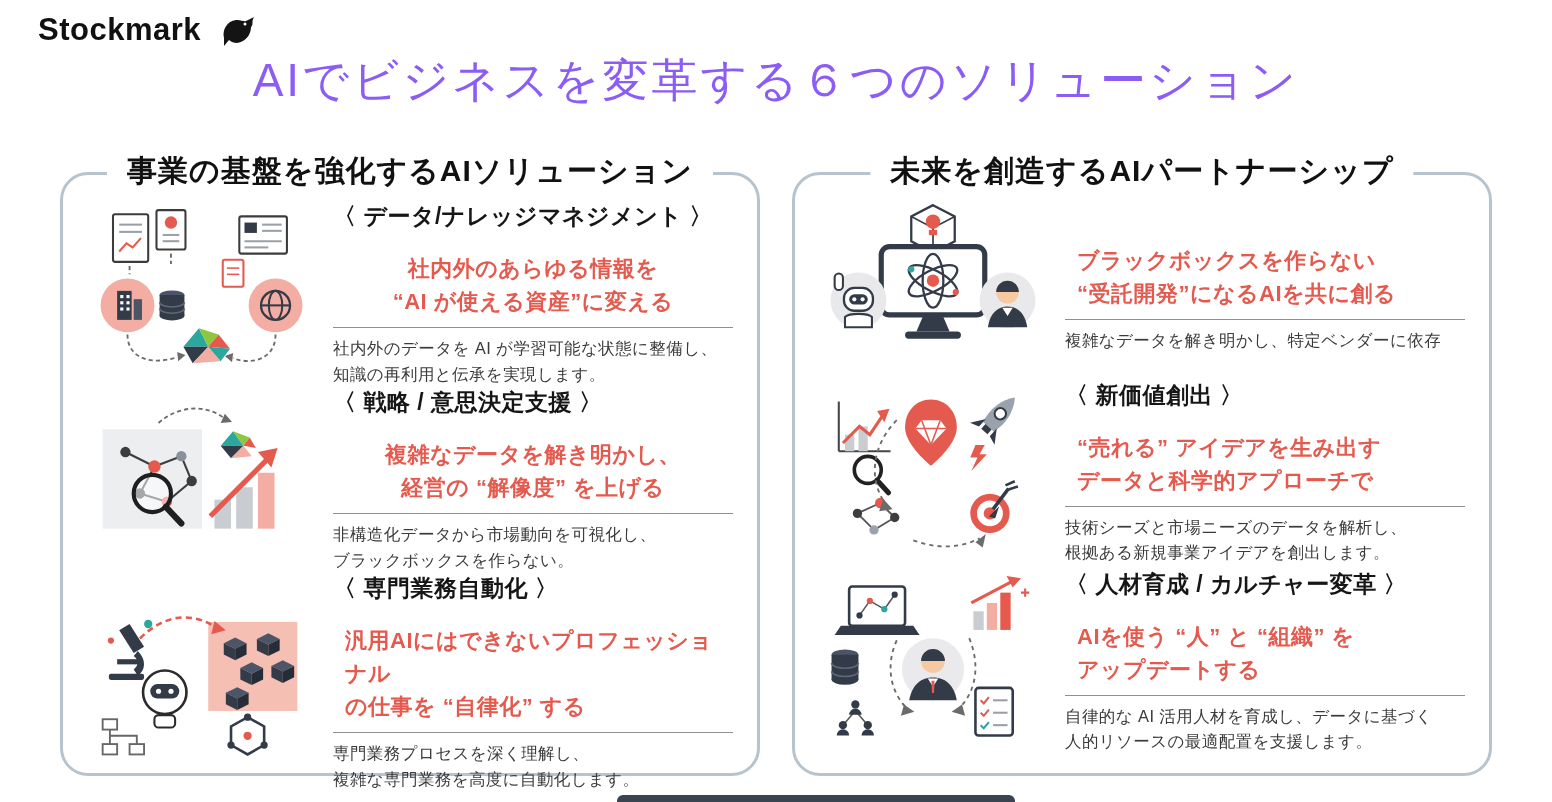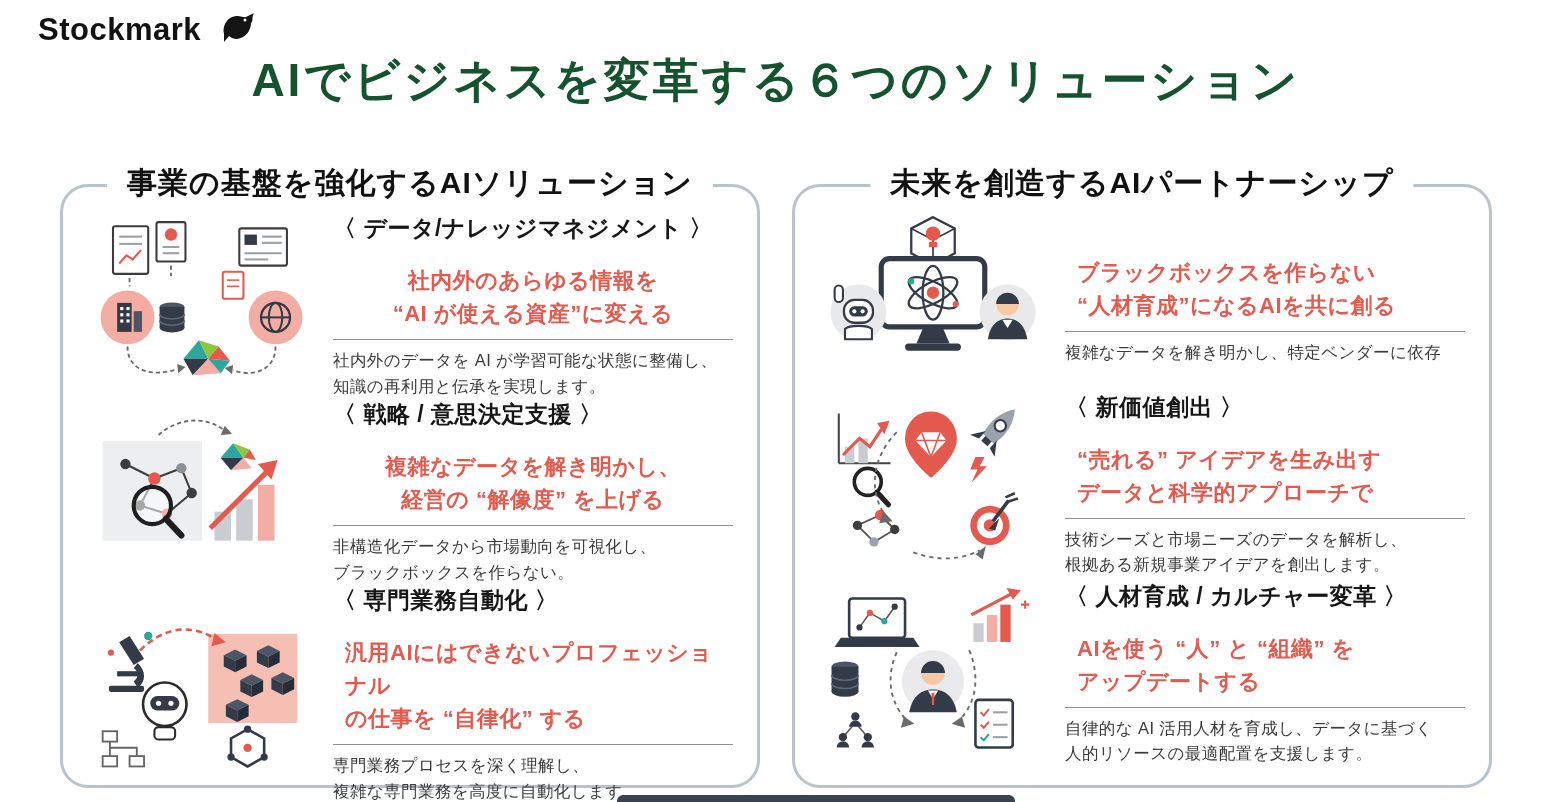--- a/index.html
+++ b/index.html
@@ -1,27 +1,27 @@
 <!DOCTYPE html>
 <html><head>
 <meta charset="utf-8">
 <style>
   * { margin:0; padding:0; box-sizing:border-box; }
   body { background:#fff; }
   .page {
     position:relative; width:1552px; height:802px; background:#ffffff; overflow:hidden;
     font-family:"Liberation Sans","DejaVu Sans",sans-serif; color:#141414;
   }
-  .brand { position:absolute; top:12px; left:38px; display:flex; align-items:flex-start; gap:20px; }
+  .brand { position:absolute; top:12px; left:38px; display:flex; align-items:flex-end; gap:20px; }
   .brand-text { font-size:31px; font-weight:800; letter-spacing:.5px; color:#111; }
   .page-title {
     position:absolute; top:50px; left:0; width:100%; text-align:center;
-    font-size:46px; font-weight:700; letter-spacing:3px; color:#14532d; white-space:nowrap;
+    font-size:46px; font-weight:400; letter-spacing:3px; color:#8b5cf6; white-space:nowrap;
   }
-  .panels { position:absolute; top:184px; left:60px; right:60px; height:604px; display:flex; gap:32px; }
+  .panels { position:absolute; top:172px; left:60px; right:60px; height:604px; display:flex; gap:32px; }
   .panel {
     flex:1; position:relative; border:3px solid #B7C4CE; border-radius:28px;
     padding:26px 20px 18px 14px;
   }
   .panel-heading {
     position:absolute; top:-24px; left:50%; transform:translateX(-50%);
     background:#fff; padding:0 20px; white-space:nowrap;
     font-size:30px; font-weight:800; letter-spacing:1px; color:#111;
   }
   .items { display:flex; flex-direction:column; justify-content:space-between; height:100%; }
@@ -275,21 +275,21 @@
               <circle cx="177" cy="96" r="27" fill="#E9E9EB"></circle>
               <circle cx="177" cy="88" r="11" fill="#F6C9A3"></circle>
               <path d="M166,88 A11,11 0 0 1 188,88 Z" fill="#333B48"></path>
               <path d="M158,122 C160,108 168,102 177,102 C186,102 194,108 196,122 Z" fill="#333B48"></path>
               <polygon points="172,103 182,103 177,111" fill="#fff"></polygon>
             </svg>
           </div>
           <div class="item-text">
             <div class="subtitle">
               <div>ブラックボックスを作らない</div>
-              <div>“人材育成”になるAIを共に創る</div>
+              <div>“受託開発”になるAIを共に創る</div>
             </div>
             <div class="divider"></div>
             <p class="desc">
               <span>複雑なデータを解き明かし、特定ベンダーに依存</span><br>
             </p>
           </div>
         </article>
 
         <article class="item">
           <div class="item-icon">

